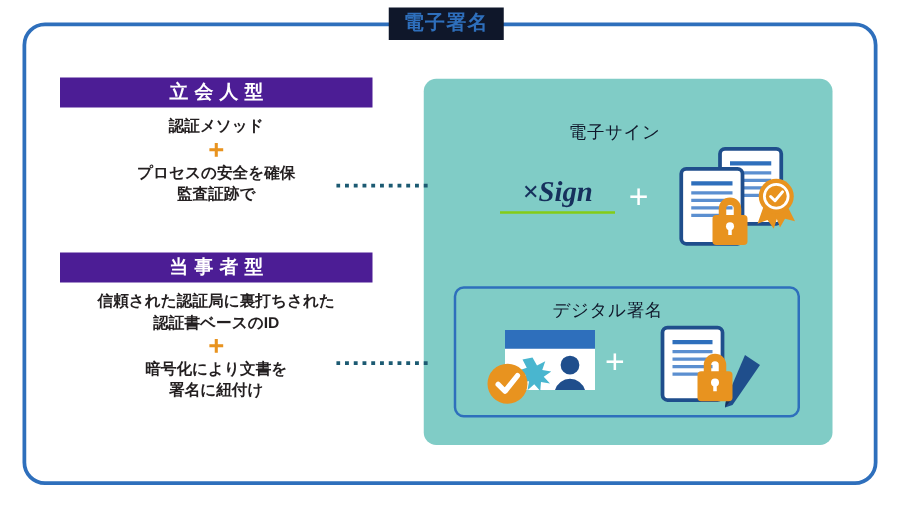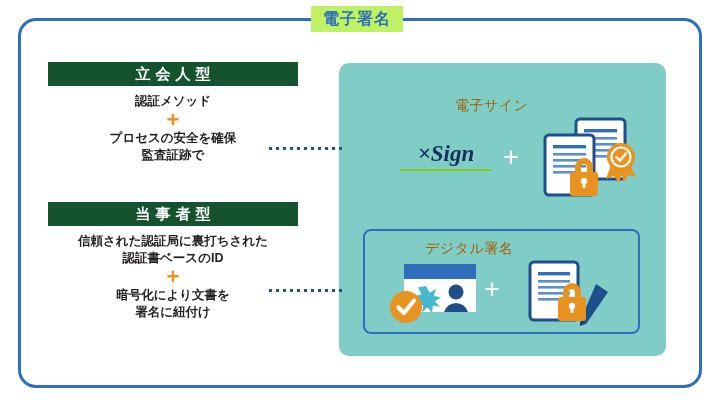--- a/index.html
+++ b/index.html
@@ -28,21 +28,21 @@
   }
 
   
   #diagram-title {
     position: absolute;
     left: 311px;
     top: 6px;
     height: 26px;
     line-height: 26px;
     padding: 0 12px;
-    background: #bef264;
+    background: #0f172a;
     color: #2E6FBC;
     font-size: 16px;
     font-weight: 700;
     letter-spacing: 1px;
     white-space: nowrap;
     z-index: 5;
   }
 
   
   #teal-panel {
@@ -59,21 +59,21 @@
   .left-block {
     position: absolute;
     left: 48px;
     width: 250px;
     text-align: center;
   }
   #left-block-1 { top: 62px; }
   #left-block-2 { top: 202px; }
 
   .block-header {
-    background: #14532d;
+    background: #4c1d95;
     color: #ffffff;
     font-size: 15px;
     font-weight: 700;
     letter-spacing: 5px;
     text-indent: 5px;
     height: 24px;
     line-height: 24px;
     font-family: Liberation Serif, serif;
   }
 
@@ -101,28 +101,28 @@
     background-image: linear-gradient(to right, #1C5A72 0 3px, transparent 3px 7px);
     background-size: 7px 3px;
     background-repeat: repeat-x;
   }
   #connector-1 { left: 269px; top: 147px; width: 76px; }
   #connector-2 { left: 269px; top: 289px; width: 76px; }
 
   
   .panel-label {
     position: absolute;
-    color: #a16207;
+    color: #0f172a;
     font-size: 14px;
     font-weight: 400;
     letter-spacing: 0.5px;
     white-space: nowrap;
   }
   #label-esign { left: 455px; top: 97px; }
-  #label-digital { left: 425px; top: 240px; }
+  #label-digital { left: 442px; top: 240px; }
 
   
   #esign-row {
     position: absolute;
     left: 395px;
     top: 125px;
     width: 255px;
     height: 70px;
   }
   #sign-mark {

